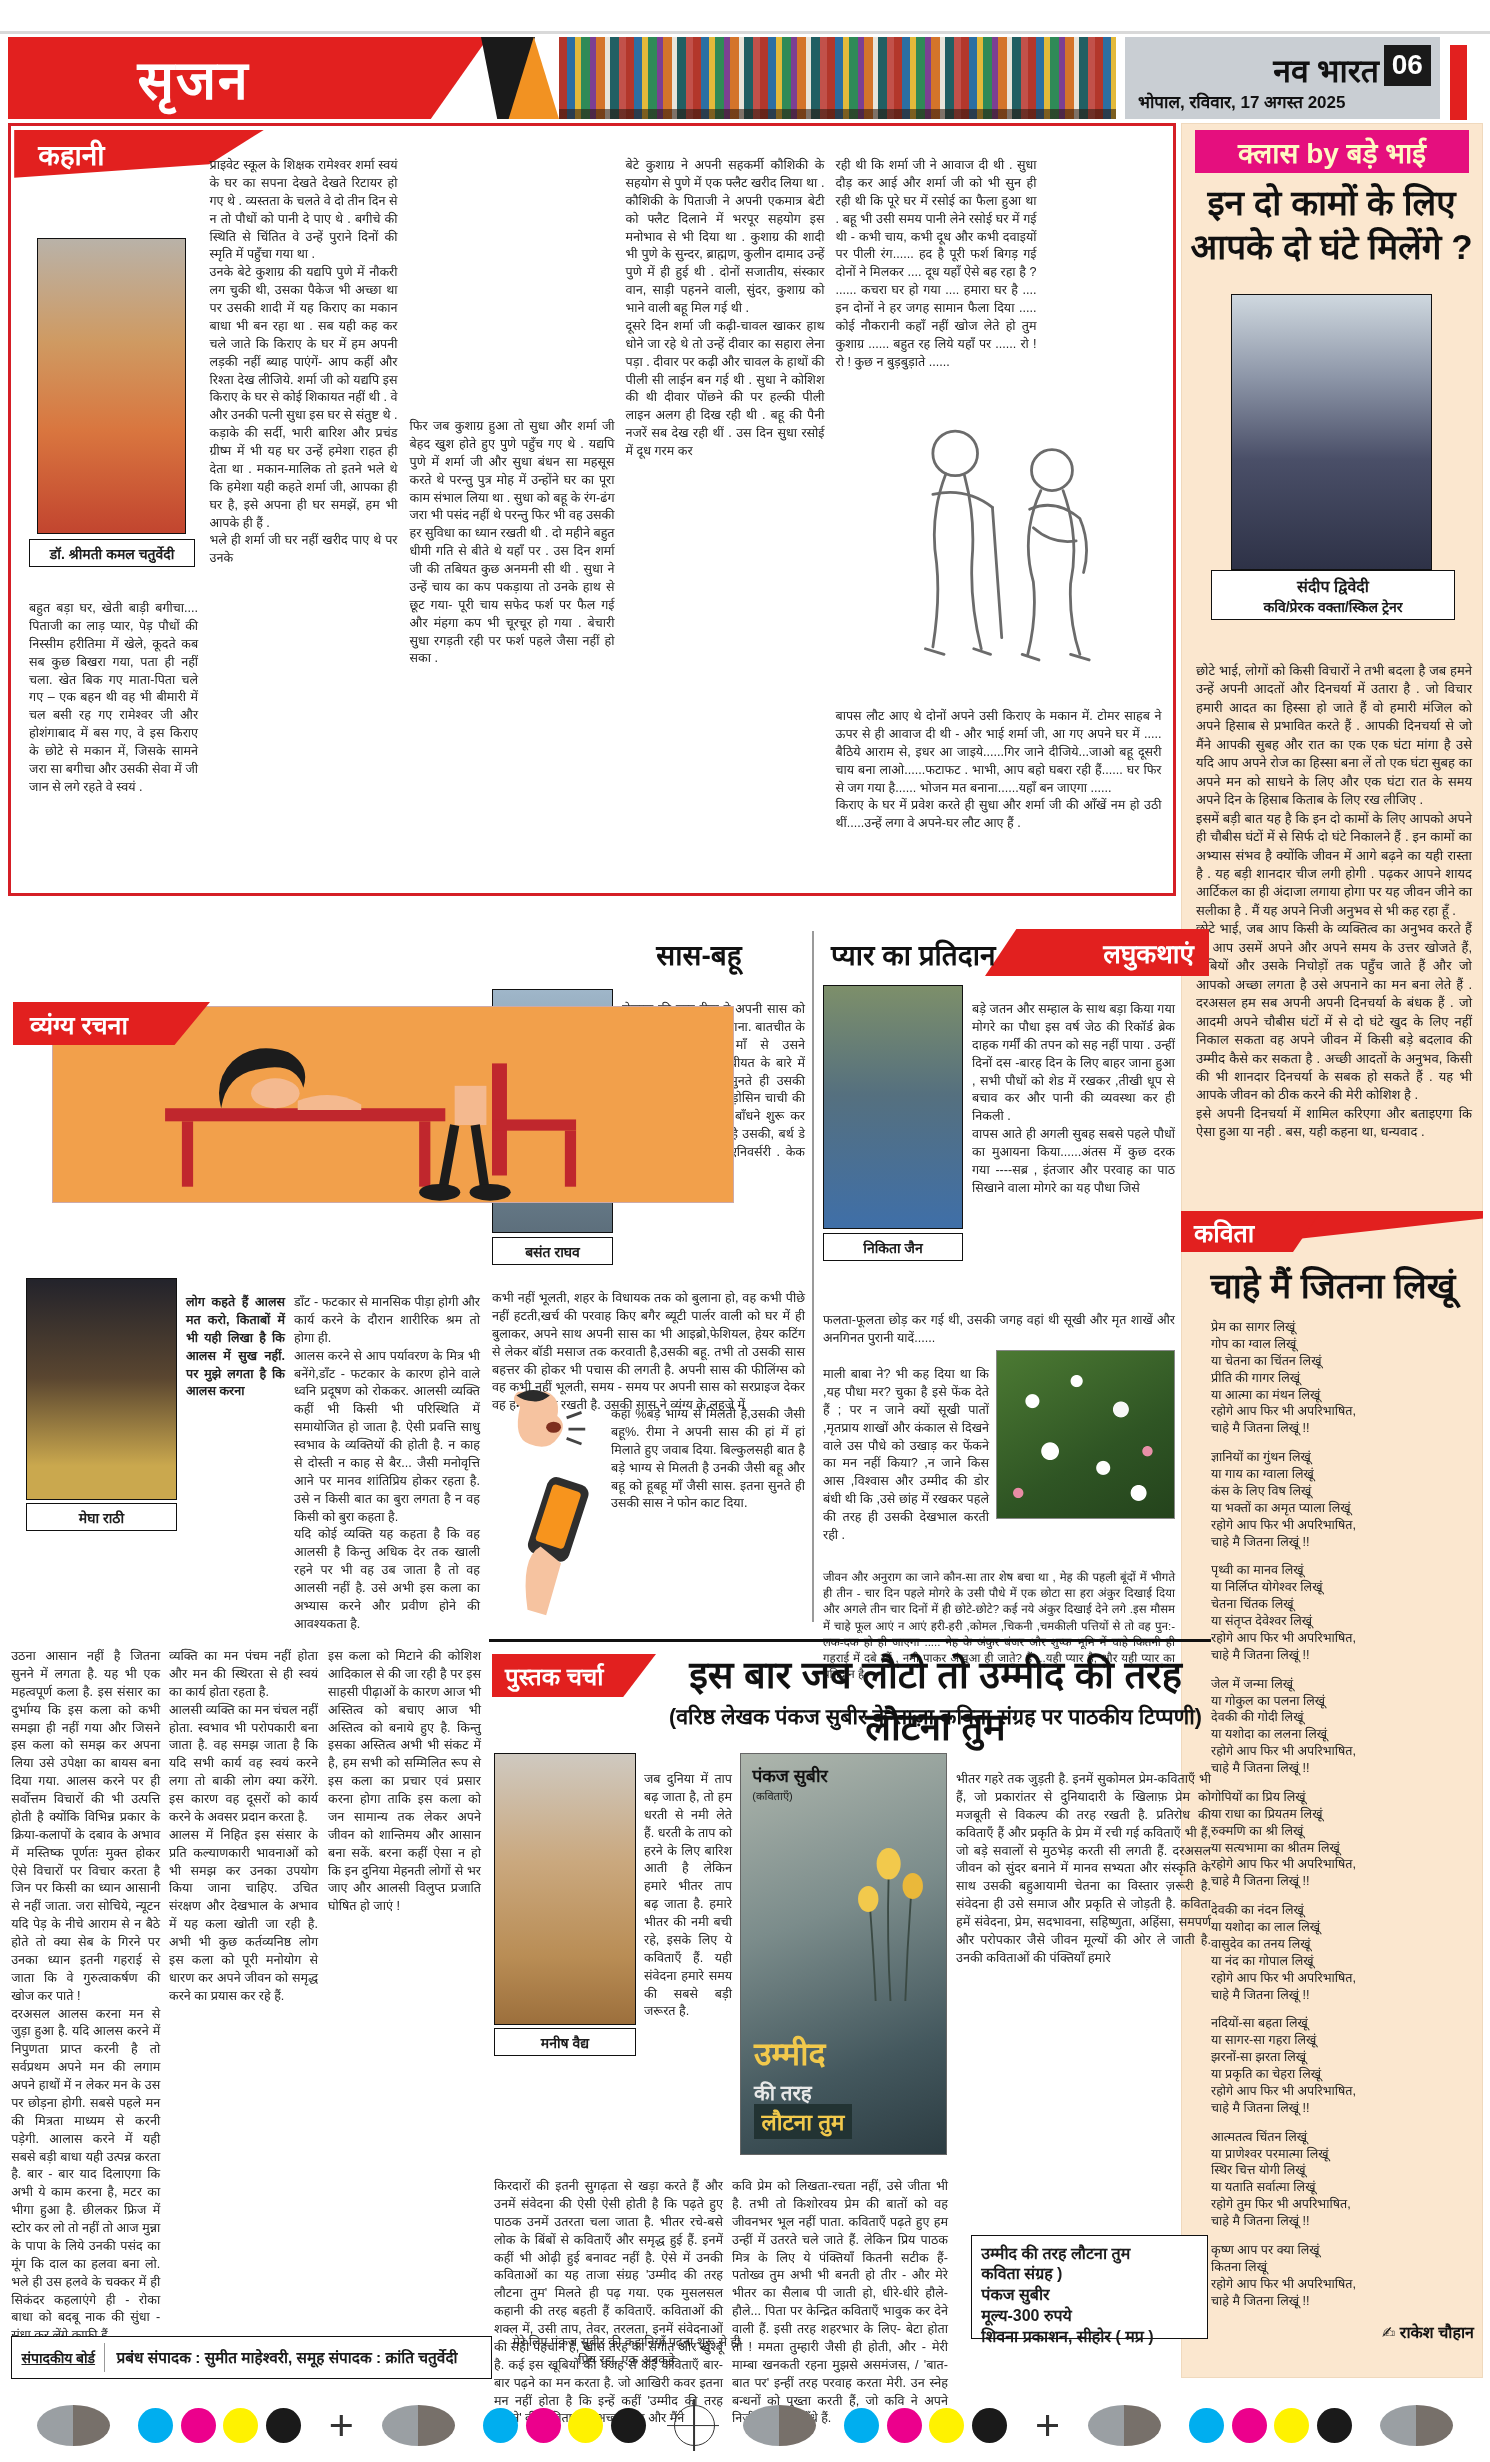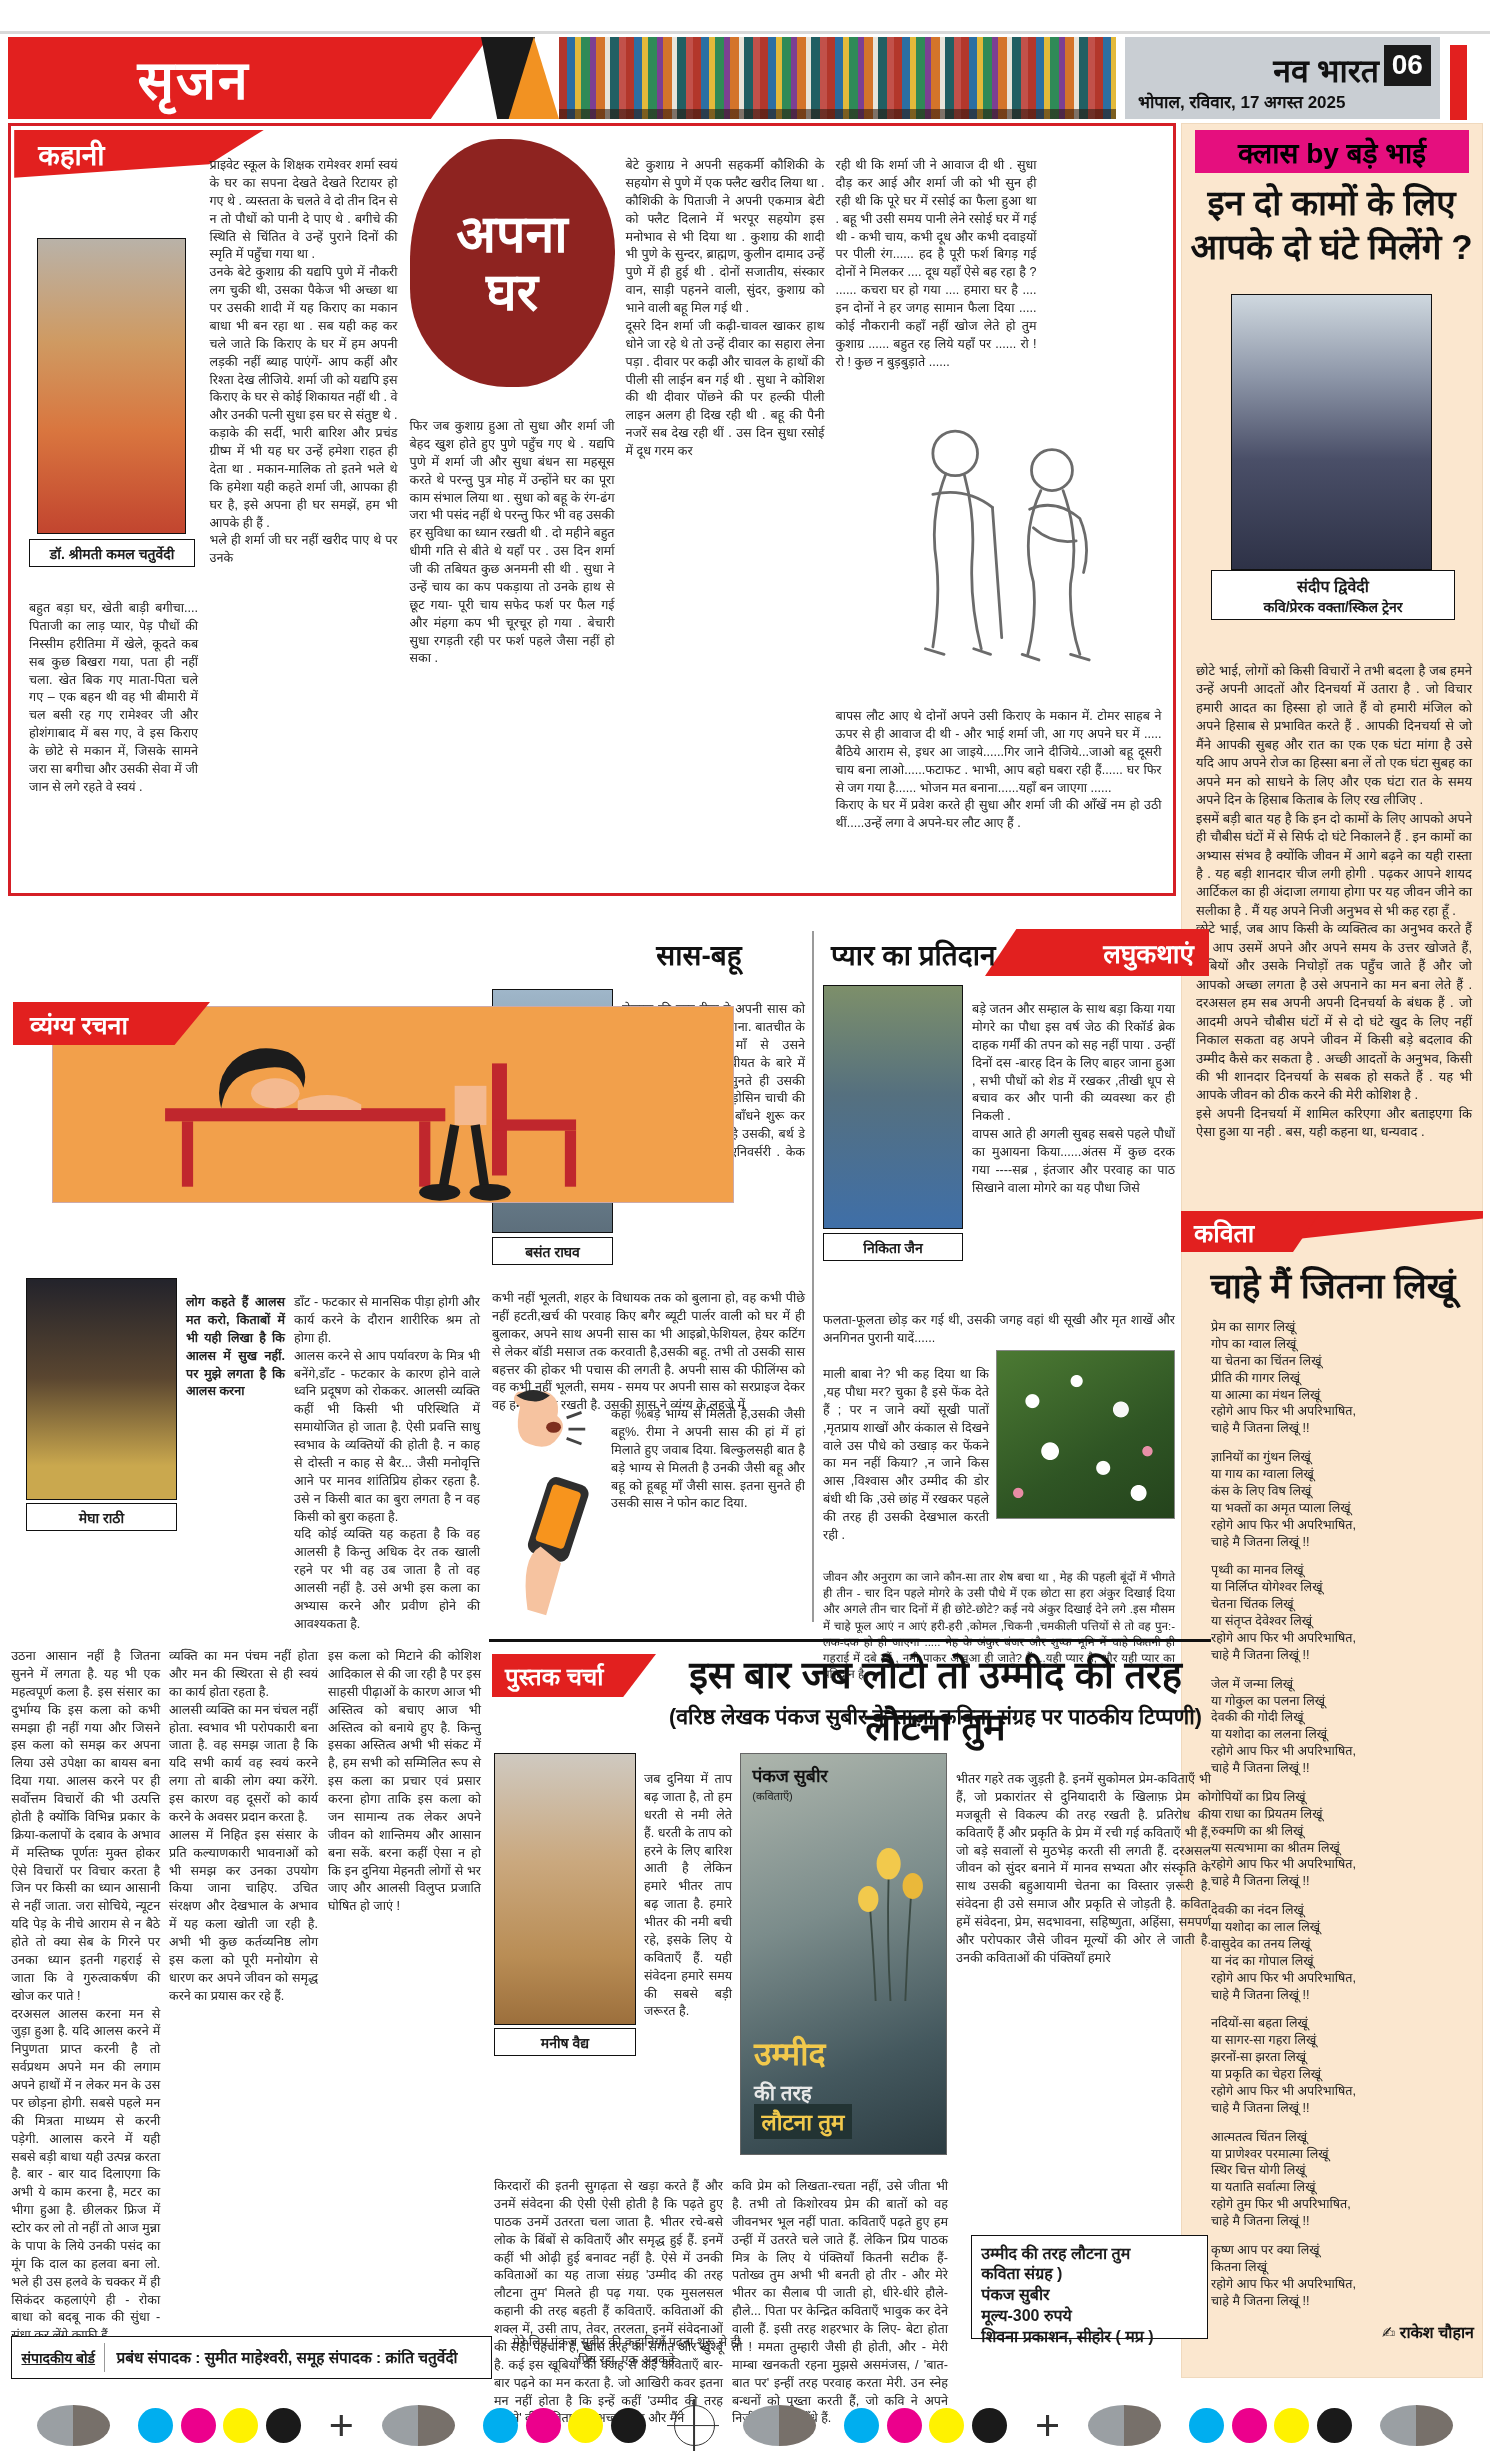--- a/index.html
+++ b/index.html
@@ -39,21 +39,21 @@
   .story-box { top:123px; left:7.5px; width:1168px; height:773px; border:3.7px solid #d51f26; background:#fff; }
   .story-flag { left:3.7px; top:3.7px; width:250px; height:48px; font-size:28px; padding-left:24px;
                 clip-path:polygon(0 0,100% 0,78% 72%,0 100%); }
   .blob { left:399px; top:13px; width:205px; height:248px; background:#8e2320; border-radius:46% 54% 50% 50%/52% 48% 58% 42%;
           color:#fff; display:flex; flex-direction:column; align-items:center; justify-content:center; }
   .blob div { font-size:52px; font-weight:bold; line-height:1.12; }
   .photo-frame { border:1.9px solid #111; }
   .couple-illo { left:825px; top:279px; width:324px; height:281px; }
   
   .rail { top:123px; left:1181px; width:302px; height:2255px; background:#fbe7cf; border:0.9px solid #f0d9bd; }
-  .class-flag { left:1195px; top:130px; width:274px; height:43px; background:#e50f7e; color:#000000;
+  .class-flag { left:1195px; top:130px; width:274px; height:43px; background:#e50f7e; color:#fef9c3;
                 display:flex; align-items:center; justify-content:center; font-size:28px; font-weight:bold; }
   .class-head { left:1188px; top:181px; width:287px; text-align:center; font-size:35px; font-weight:bold;
                 line-height:1.25; color:#111; }
   .kavita-flag { left:1181px; top:1211px; width:140px; height:41px; font-size:25px; padding-left:13px;
                  clip-path:polygon(0 0,100% 0,80% 100%,0 100%); }
   .kavita-wedge { left:1181px; top:1211px; width:302px; height:41px; background:#e2201f;
                   clip-path:polygon(0 0,100% 0,100% 18%,0 100%); z-index:0; }
   .poem-title { left:1195px; top:1261px; width:276px; text-align:center; font-size:35px; font-weight:bold; color:#111; }
   .stanza { font-size:12.6px; line-height:1.34; color:#222; margin-bottom:12px; }
   .poem-author { text-align:right; font-weight:bold; font-size:16px; color:#111; }
@@ -131,24 +131,20 @@
     </div>
     <div class="abs photo-frame" style="left:26px; top:112px; width:149px; height:296px;
          background:linear-gradient(180deg,#b9b2a8 0%,#cf9a62 35%,#d9763f 65%,#c2452f 100%);"></div>
     <div class="abs cap name-sm" style="left:18.6px; top:413px; width:166px;">डॉ. श्रीमती कमल चतुर्वेदी</div>
     <div class="abs body-txt just" style="left:18.6px; top:458px; width:169px; height:296px;">बहुत बड़ा घर, खेती बाड़ी बगीचा.... पिताजी का लाड़ प्यार, पेड़ पौधों की निस्सीम हरीतिमा में खेले, कूदते कब सब कुछ बिखरा गया, पता ही नहीं चला. खेत बिक गए माता-पिता चले गए – एक बहन थी वह भी बीमारी में चल बसी रह गए रामेश्वर जी और होशंगाबाद में बस गए, वे इस किराए के छोटे से मकान में, जिसके सामने जरा सा बगीचा और उसकी सेवा में जी जान से लगे रहते वे स्वयं .</div>
 
     <div class="abs body-txt just pre" style="left:199px; top:15px; width:188px; height:738px;">प्राइवेट स्कूल के शिक्षक रामेश्वर शर्मा स्वयं के घर का सपना देखते देखते रिटायर हो गए थे . व्यस्तता के चलते वे दो तीन दिन से न तो पौधों को पानी दे पाए थे . बगीचे की स्थिति से चिंतित वे उन्हें पुराने दिनों की स्मृति में पहुँचा गया था .
 उनके बेटे कुशाग्र की यद्यपि पुणे में नौकरी लग चुकी थी, उसका पैकेज भी अच्छा था पर उसकी शादी में यह किराए का मकान बाधा भी बन रहा था . सब यही कह कर चले जाते कि किराए के घर में हम अपनी लड़की नहीं ब्याह पाएंगें- आप कहीं और रिश्ता देख लीजिये. शर्मा जी को यद्यपि इस किराए के घर से कोई शिकायत नहीं थी . वे और उनकी पत्नी सुधा इस घर से संतुष्ट थे . कड़ाके की सर्दी, भारी बारिश और प्रचंड ग्रीष्म में भी यह घर उन्हें हमेशा राहत ही देता था . मकान-मालिक तो इतने भले थे कि हमेशा यही कहते शर्मा जी, आपका ही घर है, इसे अपना ही घर समझें, हम भी आपके ही हैं .
 भले ही शर्मा जी घर नहीं खरीद पाए थे पर उनके</div>
 
-    <div class="abs blob">
-      <div>अपना</div>
-      <div>घर</div>
-    </div>
     <div class="abs body-txt just" style="left:399px; top:276px; width:205px; height:477px;">फिर जब कुशाग्र हुआ तो सुधा और शर्मा जी बेहद खुश होते हुए पुणे पहुँच गए थे . यद्यपि पुणे में शर्मा जी और सुधा बंधन सा महसूस करते थे परन्तु पुत्र मोह में उन्होंने घर का पूरा काम संभाल लिया था . सुधा को बहू के रंग-ढंग जरा भी पसंद नहीं थे परन्तु फिर भी वह उसकी हर सुविधा का ध्यान रखती थी . दो महीने बहुत धीमी गति से बीते थे यहाँ पर . उस दिन शर्मा जी की तबियत कुछ अनमनी सी थी . सुधा ने उन्हें चाय का कप पकड़ाया तो उनके हाथ से छूट गया- पूरी चाय सफेद फर्श पर फैल गई और मंहगा कप भी चूरचूर हो गया . बेचारी सुधा रगड़ती रही पर फर्श पहले जैसा नहीं हो सका .</div>
 
     <div class="abs body-txt just pre" style="left:615px; top:15px; width:199px; height:738px;">बेटे कुशाग्र ने अपनी सहकर्मी कौशिकी के सहयोग से पुणे में एक फ्लैट खरीद लिया था . कौशिकी के पिताजी ने अपनी एकमात्र बेटी को फ्लैट दिलाने में भरपूर सहयोग इस मनोभाव से भी दिया था . कुशाग्र की शादी भी पुणे के सुन्दर, ब्राह्मण, कुलीन दामाद उन्हें पुणे में ही हुई थी . दोनों सजातीय, संस्कार वान, साड़ी पहनने वाली, सुंदर, कुशाग्र को भाने वाली बहू मिल गई थी .
 दूसरे दिन शर्मा जी कढ़ी-चावल खाकर हाथ धोने जा रहे थे तो उन्हें दीवार का सहारा लेना पड़ा . दीवार पर कढ़ी और चावल के हाथों की पीली सी लाईन बन गई थी . सुधा ने कोशिश की थी दीवार पोंछने की पर हल्की पीली लाइन अलग ही दिख रही थी . बहू की पैनी नजरें सब देख रही थीं . उस दिन सुधा रसोई में दूध गरम कर</div>
 
     <div class="abs body-txt just" style="left:825px; top:15px; width:201px; height:253px;">रही थी कि शर्मा जी ने आवाज दी थी . सुधा दौड़ कर आई और शर्मा जी को भी सुन ही रही थी कि पूरे घर में रसोई का फैला हुआ था . बहू भी उसी समय पानी लेने रसोई घर में गई थी - कभी चाय, कभी दूध और कभी दवाइयों पर पीली रंग...... हद है पूरी फर्श बिगड़ गई दोनों ने मिलकर .... दूध यहाँ ऐसे बह रहा है ? ...... कचरा घर हो गया .... हमारा घर है .... इन दोनों ने हर जगह सामान फैला दिया ..... कोई नौकरानी कहाँ नहीं खोज लेते हो तुम कुशाग्र ...... बहुत रह लिये यहाँ पर ...... रो ! रो ! कुछ न बुड़बुड़ाते ......</div>
 
     <svg class="abs couple-illo" viewBox="0 0 348 302">
       <g fill="none" stroke="#6b6b6b" stroke-width="3" stroke-linecap="round">
         <circle cx="128" cy="52" r="24"></circle>

